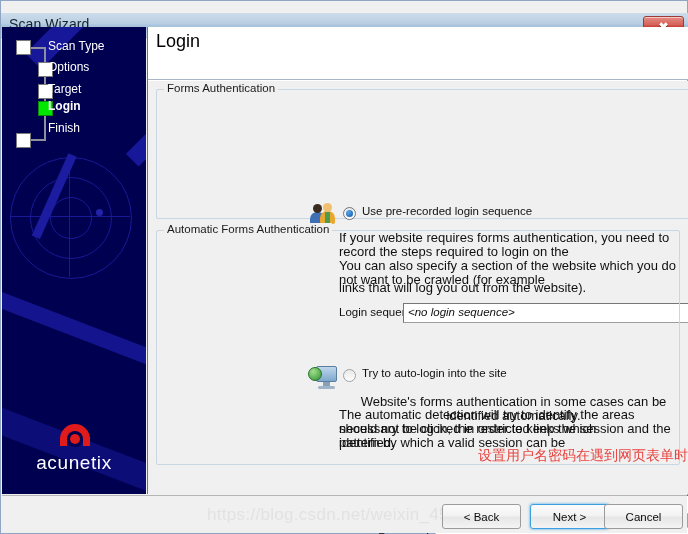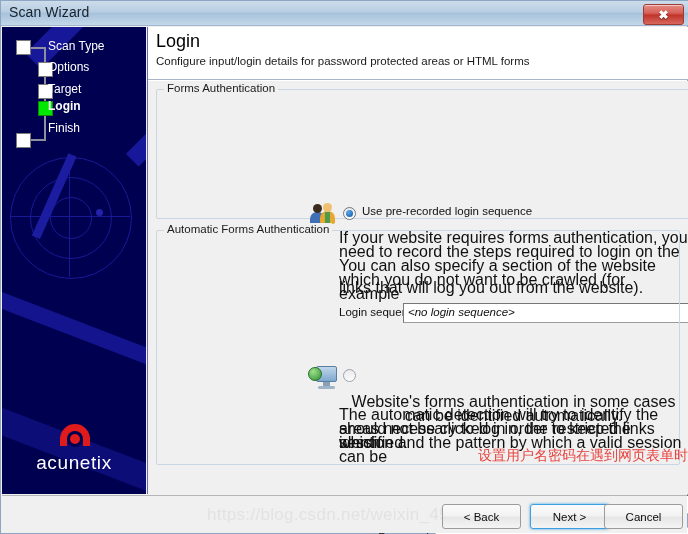--- a/index.html
+++ b/index.html
@@ -13,21 +13,21 @@
   #window {
     position: relative;
     width: 688px; height: 534px;
     box-sizing: border-box;
     background: #f0f0f0;
     border: 1px solid #8ea6c4;
   }
 
   
   #titlebar {
-    position: absolute; left: 0; top: 0; width: 688px; height: 25px;
+    position: absolute; left: 0; top: 12px; width: 688px; height: 25px;
     background: linear-gradient(to bottom, #cddcea 0%, #b8cee3 45%, #a7c2dc 52%, #c3d7e8 100%);
     border-bottom: 1px solid #9fb6cd;
     box-sizing: border-box;
   }
   #title-text {
     position: absolute; left: 8px; top: 3px;
     font-size: 14px; color: #16212b;
     letter-spacing: .1px;
   }
   #close-btn {
@@ -195,21 +195,21 @@
   .radio.checked::after {
     content:""; position:absolute; left:2px; top:2px;
     width:7px; height:7px; border-radius:50%;
     background: radial-gradient(circle at 35% 30%, #5ba6e8, #0a57a8);
   }
   .radio-label {
     position: absolute; font-size: 11.5px; color: #101010; white-space: nowrap;
   }
 
   .para {
-    position: absolute; font-size: 16px; color: #101010;
+    position: absolute; font-size: 13px; color: #101010;
     line-height: 14px;
   }
 
   .field-label {
     position: absolute; font-size: 11.5px; color: #101010;
     text-align: right; white-space: nowrap;
   }
   .textbox {
     position: absolute; height: 19px;
     background: #ffffff;
@@ -354,21 +354,20 @@
       <div id="logo-leg-l"></div>
       <div id="logo-leg-r"></div>
       <div id="logo-text">acunetix</div>
     </div>
   </div>
 
   <div id="content">
 
     <div id="page-head">
       <div id="page-title">Login</div>
-      <div id="page-sub">Configure input/login details for password protected areas or HTML forms</div>
     </div>
 
     <div id="body-area">
 
       <div class="group" id="grp-forms">
         <span class="group-legend">Forms Authentication</span>
       </div>
 
       <div id="icon-people">
         <div class="person" id="p1">
@@ -401,20 +400,21 @@
       </div>
 
       <div id="icon-site">
         <div id="mon-screen"></div>
         <div id="mon-stand"></div>
         <div id="mon-base"></div>
         <div id="globe"></div>
       </div>
 
       <div class="radio" style="left:195px; top:288px;"></div>
+      <div class="radio-label" style="left:214px; top:286px;">Try to auto-login into the site</div>
 
       <div class="para" style="left:191px; top:314px;text-align:center;">Website's forms authentication in some cases can be identified automatically.</div>
       <div class="para" style="left:191px; top:327px;">The automatic detection will try to identify the areas necessary to log in, the restricted links which</div>
       <div class="para" style="left:191px; top:341px;">should not be clicked in order to keep the session and the pattern by which a valid session can be</div>
       <div class="para" style="left:191px; top:355px;">identified.</div>
 
       <div id="annotation">设置用户名密码在遇到网页表单时默认登录</div>
 
 
       <div class="field-label" style="left:206px; top:418px; width:78px;">Username:</div>

